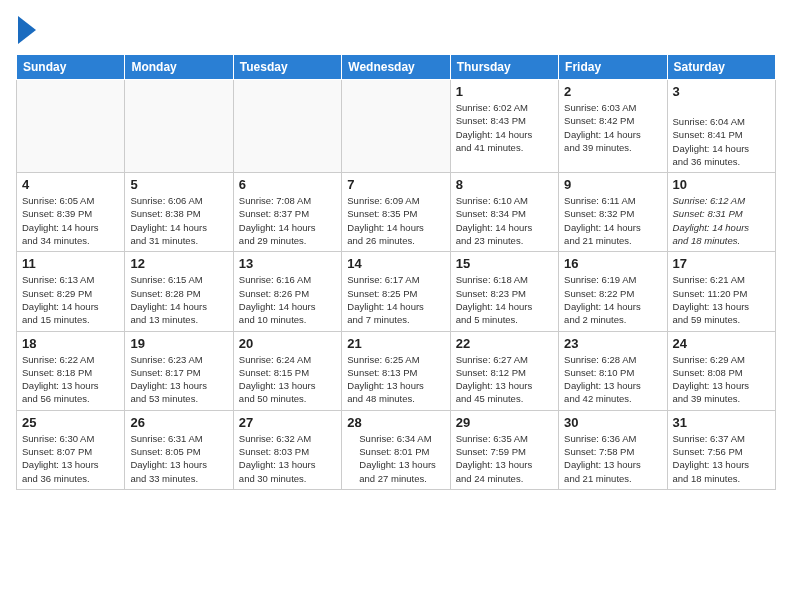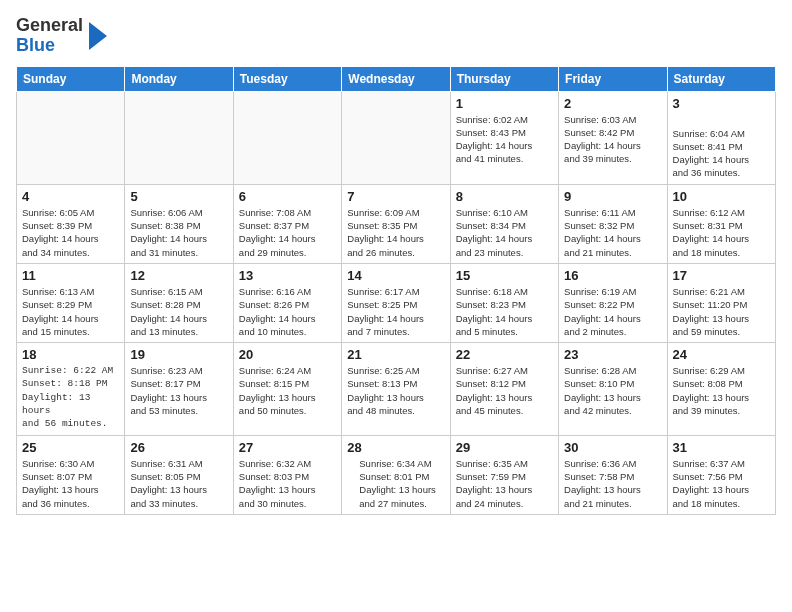--- a/index.html
+++ b/index.html
@@ -65,26 +65,20 @@
       margin-bottom: 2px;
       color: #222;
     }
     .day-info { font-size: 9.5px; color: #333; line-height: 1.4; }
   </style>
 </head>
 <body>
 
 <div class="header">
   <div class="logo">
-    <div>
-      <div class="logo-text">
-        <span class="general">General</span><br>
-        <span class="blue">Blue</span>
-      </div>
-    </div>
     <div class="logo-arrow"></div>
   </div>
   <div class="title-block">
     <div class="month-title"></div>
     <div class="location"></div>
   </div>
 </div>
 
 <table class="calendar">
   <thead>
@@ -164,21 +158,21 @@
         </td>
         <td>
           <div class="day-num">9</div>
           <div class="day-info" style="white-space: pre-line;">Sunrise: 6:11 AM
 Sunset: 8:32 PM
 Daylight: 14 hours
 and 21 minutes.</div>
         </td>
         <td>
           <div class="day-num">10</div>
-          <div class="day-info" style="white-space: pre-line;">Sunrise: 6:12 AM
+          <div class="day-info" style="white-space: pre-line; font-style: italic;">Sunrise: 6:12 AM
 Sunset: 8:31 PM
 Daylight: 14 hours
 and 18 minutes.</div>
         </td>
       </tr>
       <tr>
         <td>
           <div class="day-num">11</div>
           <div class="day-info" style="white-space: pre-line;">Sunrise: 6:13 AM
 Sunset: 8:29 PM
@@ -224,21 +218,21 @@
           <div class="day-num">17</div>
           <div class="day-info" style="white-space: pre-line;">Sunrise: 6:21 AM
 Sunset: 11:20 PM
 Daylight: 13 hours
 and 59 minutes.</div>
         </td>
       </tr>
       <tr>
         <td>
           <div class="day-num">18</div>
-          <div class="day-info" style="white-space: pre-line; font-family: Liberation Mono, monospace;">Sunrise: 6:22 AM
+          <div class="day-info" style="white-space: pre-line;">Sunrise: 6:22 AM
 Sunset: 8:18 PM
 Daylight: 13 hours
 and 56 minutes.</div>
         </td>
         <td>
           <div class="day-num">19</div>
           <div class="day-info" style="white-space: pre-line;">Sunrise: 6:23 AM
 Sunset: 8:17 PM
 Daylight: 13 hours
 and 53 minutes.</div>

